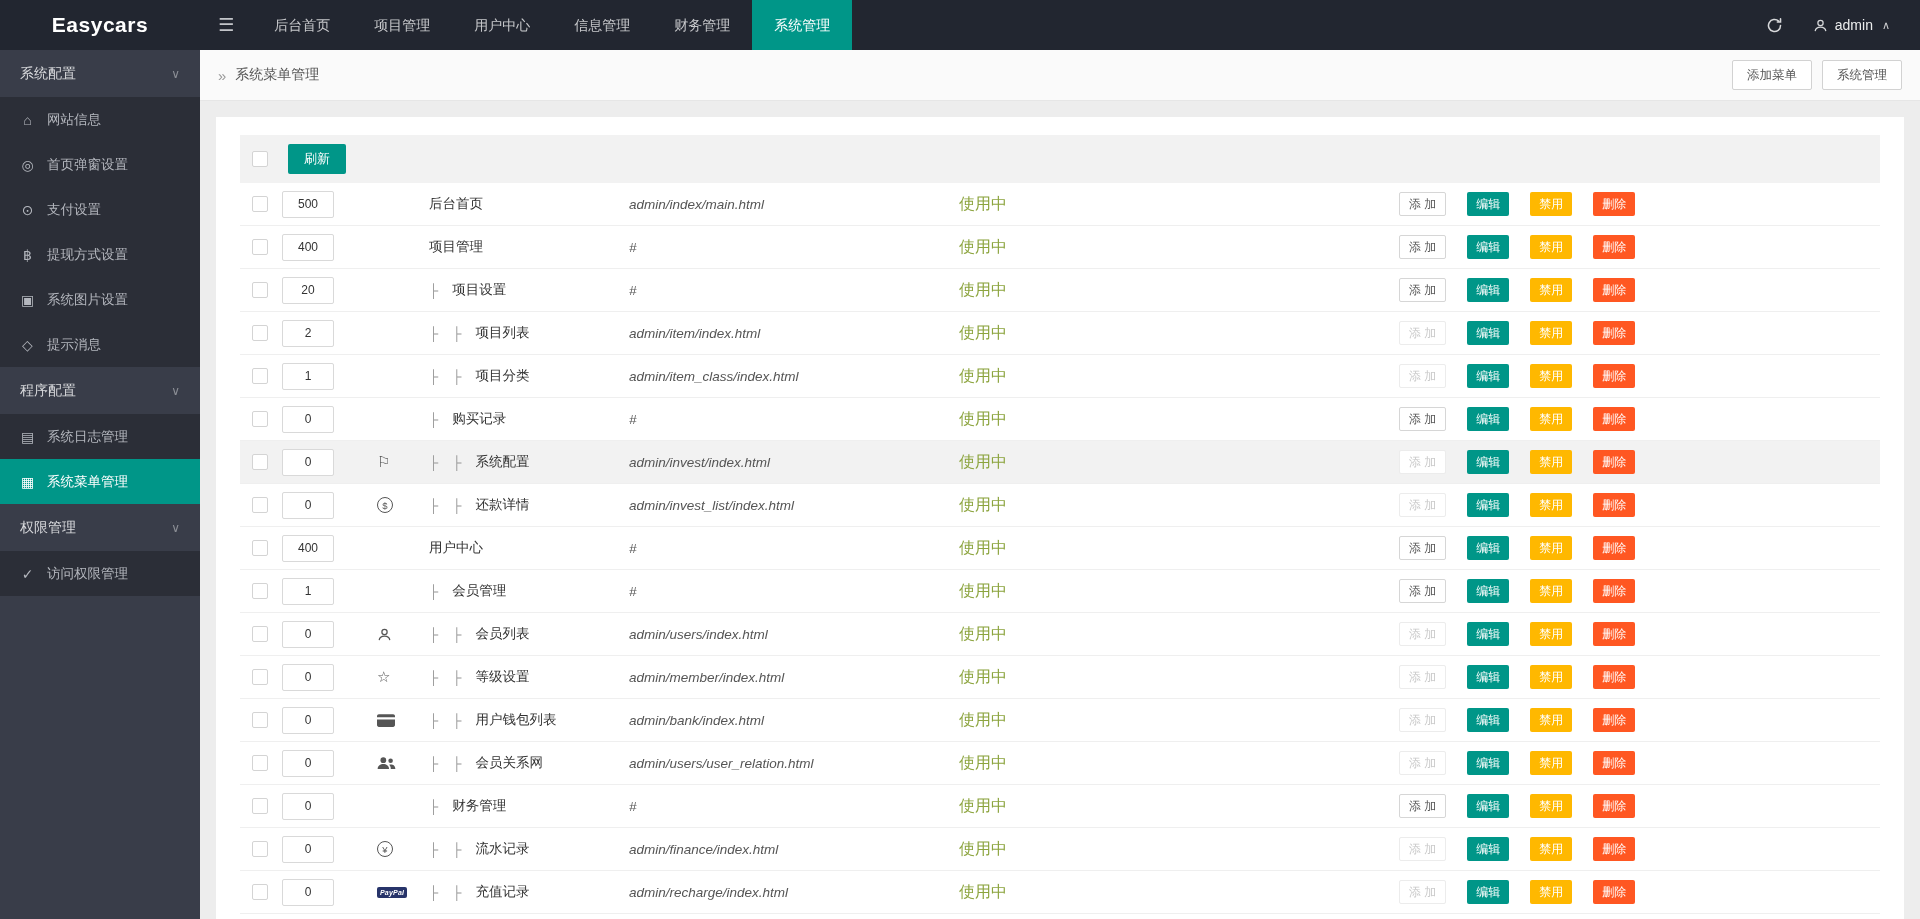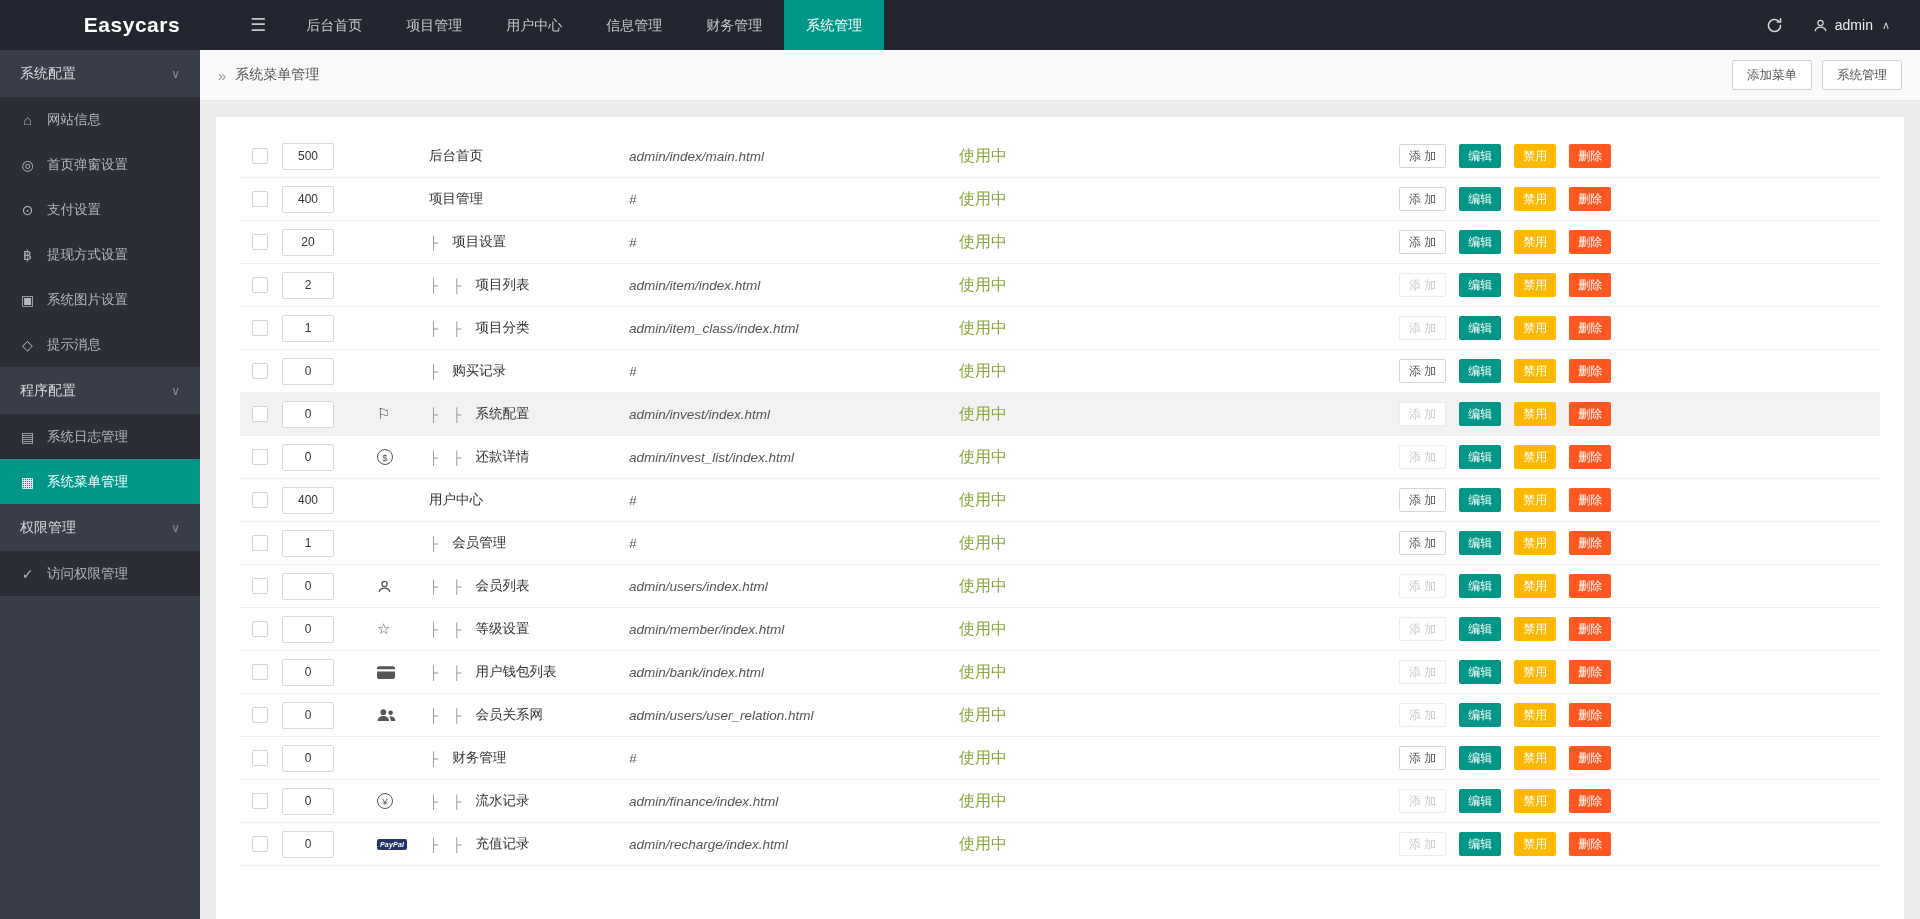--- a/index.html
+++ b/index.html
@@ -6,21 +6,21 @@
     --accent:#009688;
     --warning:#FFB800;
     --danger:#FF5722;
   }
   *{box-sizing:border-box;}
   html,body{margin:0;padding:0;width:1920px;height:919px;overflow:hidden;
     font-family:"Liberation Sans","DejaVu Sans",sans-serif;background:#ededed;}
 
   
   .topbar{position:absolute;top:0;left:0;right:0;height:50px;background:#222630;
-    display:flex;align-items:center;z-index:20;padding-left:32px;}
+    display:flex;align-items:center;z-index:20;}
   .logo{width:200px;text-align:center;color:#fff;font-size:21px;font-weight:bold;letter-spacing:.5px;}
   .hamburger{color:#c3c5c9;font-size:18px;padding:0 18px;cursor:pointer;line-height:50px;}
   .topnav{display:flex;height:50px;}
   .nav-item{padding:0 22px;line-height:50px;font-size:14px;color:#c8c9cc;cursor:pointer;white-space:nowrap;}
   .nav-item.active{background:var(--accent);color:#fff;}
   .topbar-right{margin-left:auto;display:flex;align-items:center;gap:30px;padding-right:30px;color:#e3e4e6;}
   .tb-icon{display:inline-flex;align-items:center;cursor:pointer;color:#d7d8da;}
   .user-chip{display:flex;align-items:center;gap:7px;font-size:14px;cursor:pointer;color:#eceded;}
   .caret{font-size:11px;color:#cfcfd1;margin-left:2px;}
 
@@ -54,21 +54,21 @@
   .trow{display:flex;align-items:center;height:43px;border-bottom:1px solid #efefef;padding:0 12px;font-size:13px;}
   .trow.hl{background:#f2f2f2;}
   .c-check{width:30px;display:flex;align-items:center;}
   .c-sort{width:95px;}
   .c-icon{width:52px;display:flex;align-items:center;color:#555;}
   .c-name{width:200px;display:flex;align-items:center;color:#333;font-size:13.5px;white-space:nowrap;}
   .c-name .tree{font-style:normal;color:#999;margin-right:14px;font-size:13px;}
   .c-path{width:330px;font-style:italic;color:#555;font-size:13.5px;white-space:nowrap;}
   .c-status{width:440px;}
   .status-text{font-size:16px;font-family:Liberation Serif, serif;}
-  .c-actions{display:flex;gap:13px;}
+  .c-actions{display:flex;gap:21px;}
 
   .cbx{appearance:none;-webkit-appearance:none;width:16px;height:16px;border:1px solid #d4d4d4;
     border-radius:2px;background:#fff;margin:0;cursor:pointer;}
 
   .sort-input{width:52px;height:27px;border:1px solid #d9d9d9;border-radius:2px;text-align:center;
     font-size:12px;color:#333;outline:none;font-family:inherit;background:#fff;}
 
   .btn-xs{height:24px;padding:0 9px;border:none;border-radius:2px;font-size:12px;color:#fff;
     display:inline-flex;align-items:center;cursor:pointer;font-family:inherit;white-space:nowrap;}
   .btn-xs.add{background:#fff;border:1px solid #d6d6d6;color:#555;}
@@ -172,20 +172,24 @@
   <span class="bc-arrow">»</span>
   <span class="bc-title">系统菜单管理</span>
   <div class="bc-actions">
     <button class="btn-plain">添加菜单</button>
     <button class="btn-plain">系统管理</button>
   </div>
 </div>
 
 <main class="main">
   <div class="card">
+    <div class="toolbar">
+      <input type="checkbox" class="cbx" style="">
+      <button class="btn-refresh">刷新</button>
+    </div>
     <div class="rows">
         <div class="trow">
           <span class="c-check">
             <input type="checkbox" class="cbx" style="">
           </span>
           <span class="c-sort"><input class="sort-input" value="500" style=""></span>
           <span class="c-icon"></span>
           <span class="c-name">
             <span class="nm">后台首页</span>
           </span>

